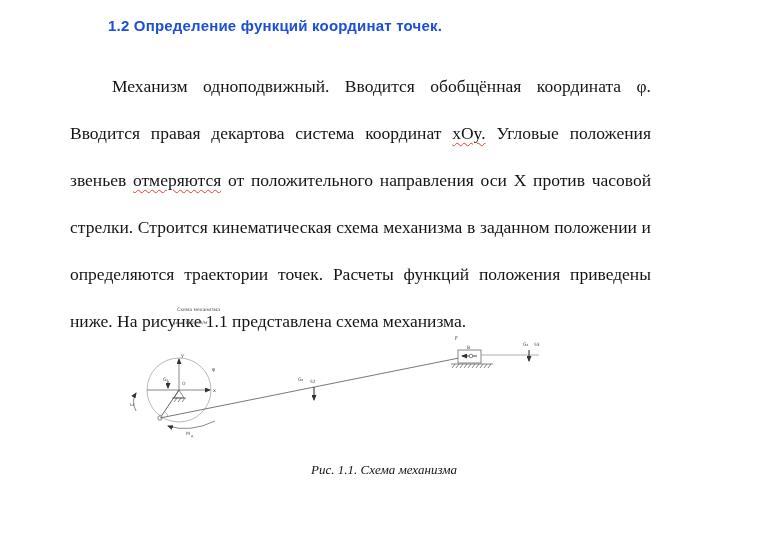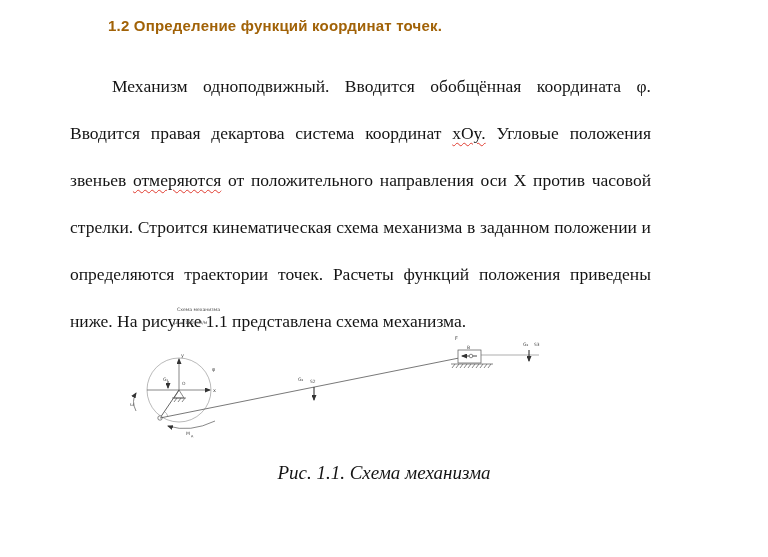--- a/index.html
+++ b/index.html
@@ -10,21 +10,21 @@
     overflow:hidden;
     font-family:"Liberation Serif", serif;
     color:#111111;
   }
   .heading{
     position:absolute;
     left:108px;top:17px;
     font-family:"Liberation Sans", sans-serif;
     font-weight:700;
     font-size:15px;
-    color:#a16207;
+    color:#1d4ed8;
     letter-spacing:0.2px;
   }
   .body-text{
     position:absolute;
     left:70px;top:63px;
     width:581px;
     font-size:17.5px;
     line-height:47px;
     text-align:justify;
     text-justify:inter-word;
@@ -48,21 +48,21 @@
   }
   .diagram text{
     font-family:"DejaVu Sans", sans-serif;
     fill:#4a4a4a;
   }
   .caption{
     position:absolute;
     left:0;top:462px;
     width:768px;
     text-align:center;
-    font-size:19px;
+    font-size:13px;
     font-style:italic;
     color:#141414;
   }
 </style>
 </head>
 <body>
 
 <div class="page">
 
   <div class="heading">1.2 Определение функций координат точек.</div>

